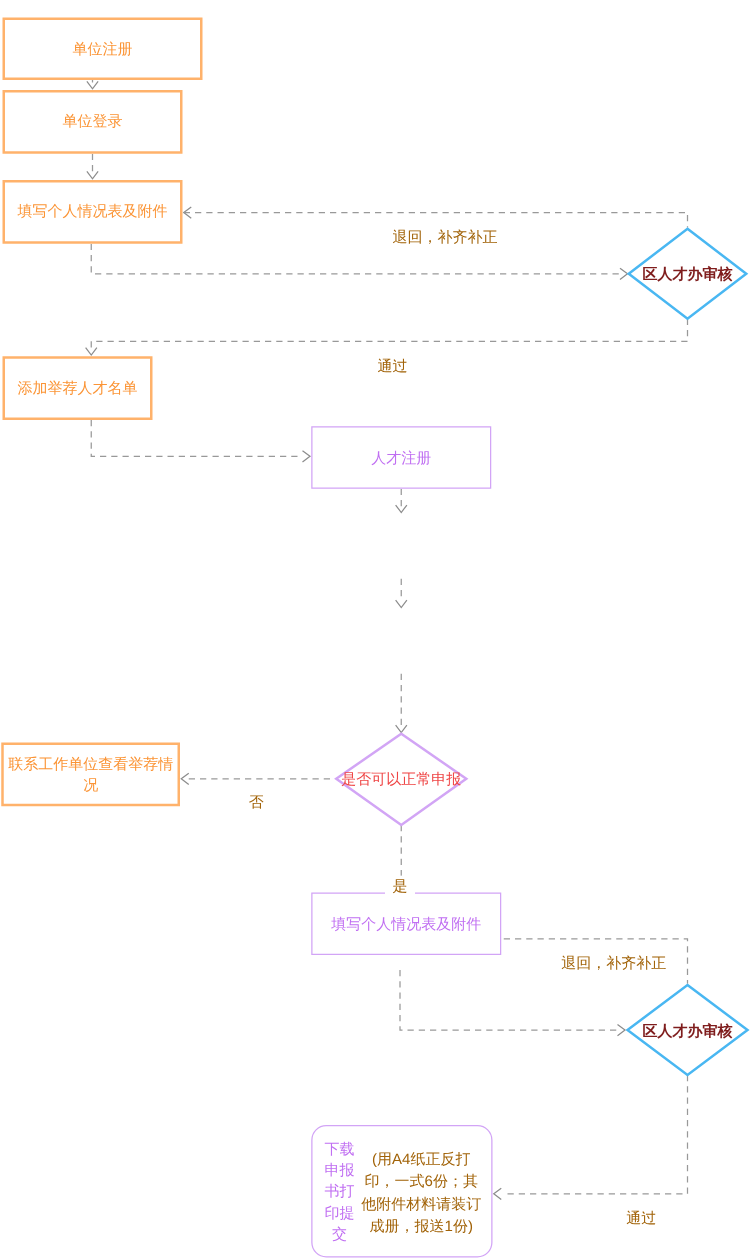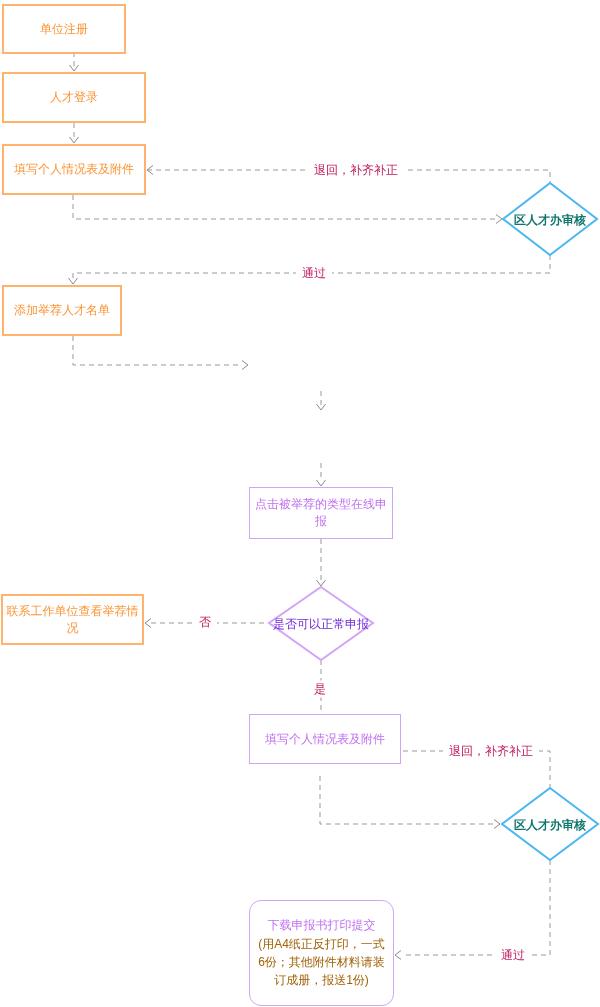--- a/index.html
+++ b/index.html
@@ -18,37 +18,38 @@
   .node {
     position: absolute;
     display: flex; align-items: center; justify-content: center;
     text-align: center;
     font-size: 12px;
     background: #ffffff;
     line-height: 17px;
   }
   .node.orange { border: 2px solid #FFB26B; color: #FB9435; }
   .node.purple { border: 1px solid #D2A4F6; color: #C06FF2; }
-  .node.rounded { border-radius: 12px; flex-direction: column; padding: 0 6px; }
+  .node.rounded { border-radius: 12px; flex-direction: row; padding: 0 6px; }
   .node .note { color: #a16207; line-height: 18px; margin-top: 1px; }
 
   .dlabel {
     position: absolute;
     transform: translate(-50%, -50%);
     font-size: 12px; white-space: nowrap; font-weight: bold;
   }
-  .dlabel.blue { color: #0f766e; }
-  .dlabel.purple { color: #6d28d9; font-weight: normal; }
+  .dlabel.blue { color: #7f1d1d; }
+  .dlabel.purple { color: #ef4444; font-weight: normal; }
 
   .elabel {
     position: absolute;
     transform: translate(-50%, -50%);
-    font-size: 12px; color: #be185d;
+    font-size: 12px; color: #a16207;
     background: #ffffff; padding: 0 6px;
     white-space: nowrap;
+    margin-top: 20px;
   }
 
   .wire { stroke: #999999; stroke-width: 1; fill: none; stroke-dasharray: 5 4; }
   .arrowhead { stroke: #8c8c8c; stroke-width: 1; fill: none; }
   .diamond-blue { fill: #ffffff; stroke: #49B7F2; stroke-width: 2; }
   .diamond-purple { fill: #ffffff; stroke: #D2A5F5; stroke-width: 2; }
 </style>
 </head>
 <body>
 
@@ -124,45 +125,45 @@
     <g>
       <polyline class="wire" points="550,860 550,955 402,955"></polyline>
       <path class="arrowhead" d="M401,950.5 L395,955 L401,959.5"></path>
     </g>
 
     <polygon class="diamond-blue" points="550,183 597,219 550,255 503,219"></polygon>
     <polygon class="diamond-purple" points="321,587 373,623 321,660 269,623"></polygon>
     <polygon class="diamond-blue" points="550,788 598,824 550,860 502,824"></polygon>
   </svg>
 
-  <div class="node orange" style="left:2px; top:4px; width:124px; height:50px;">
+  <div class="node orange" style="left:2px; top:14px; width:160px; height:50px;">
     <span>单位注册</span>
   </div>
 
   <div class="node orange" style="left:2px; top:72px; width:144px; height:51px;">
-    <span>人才登录</span>
+    <span>单位登录</span>
   </div>
 
   <div class="node orange" style="left:2px; top:144px; width:144px; height:51px;">
     <span>填写个人情况表及附件</span>
   </div>
 
   <div class="node orange" style="left:2px; top:285px; width:120px; height:51px;">
     <span>添加举荐人才名单</span>
   </div>
 
   <div class="node orange" style="left:1px; top:594px; width:143px; height:51px;">
     <span>联系工作单位查看举荐情况</span>
   </div>
 
+  <div class="node purple" style="left:249px; top:341px; width:144px; height:50px;">
+    <span>人才注册</span>
+  </div>
 
 
-  <div class="node purple" style="left:249px; top:487px; width:144px; height:52px;">
-    <span>点击被举荐的类型在线申报</span>
-  </div>
 
   <div class="node purple" style="left:249px; top:714px; width:152px; height:50px;">
     <span>填写个人情况表及附件</span>
   </div>
 
   <div class="node purple rounded" style="left:249px; top:900px; width:145px; height:106px;">
     <div>下载申报书打印提交</div>
     <div class="note">(用A4纸正反打印，一式6份；其他附件材料请装订成册，报送1份)</div>
   </div>
 

